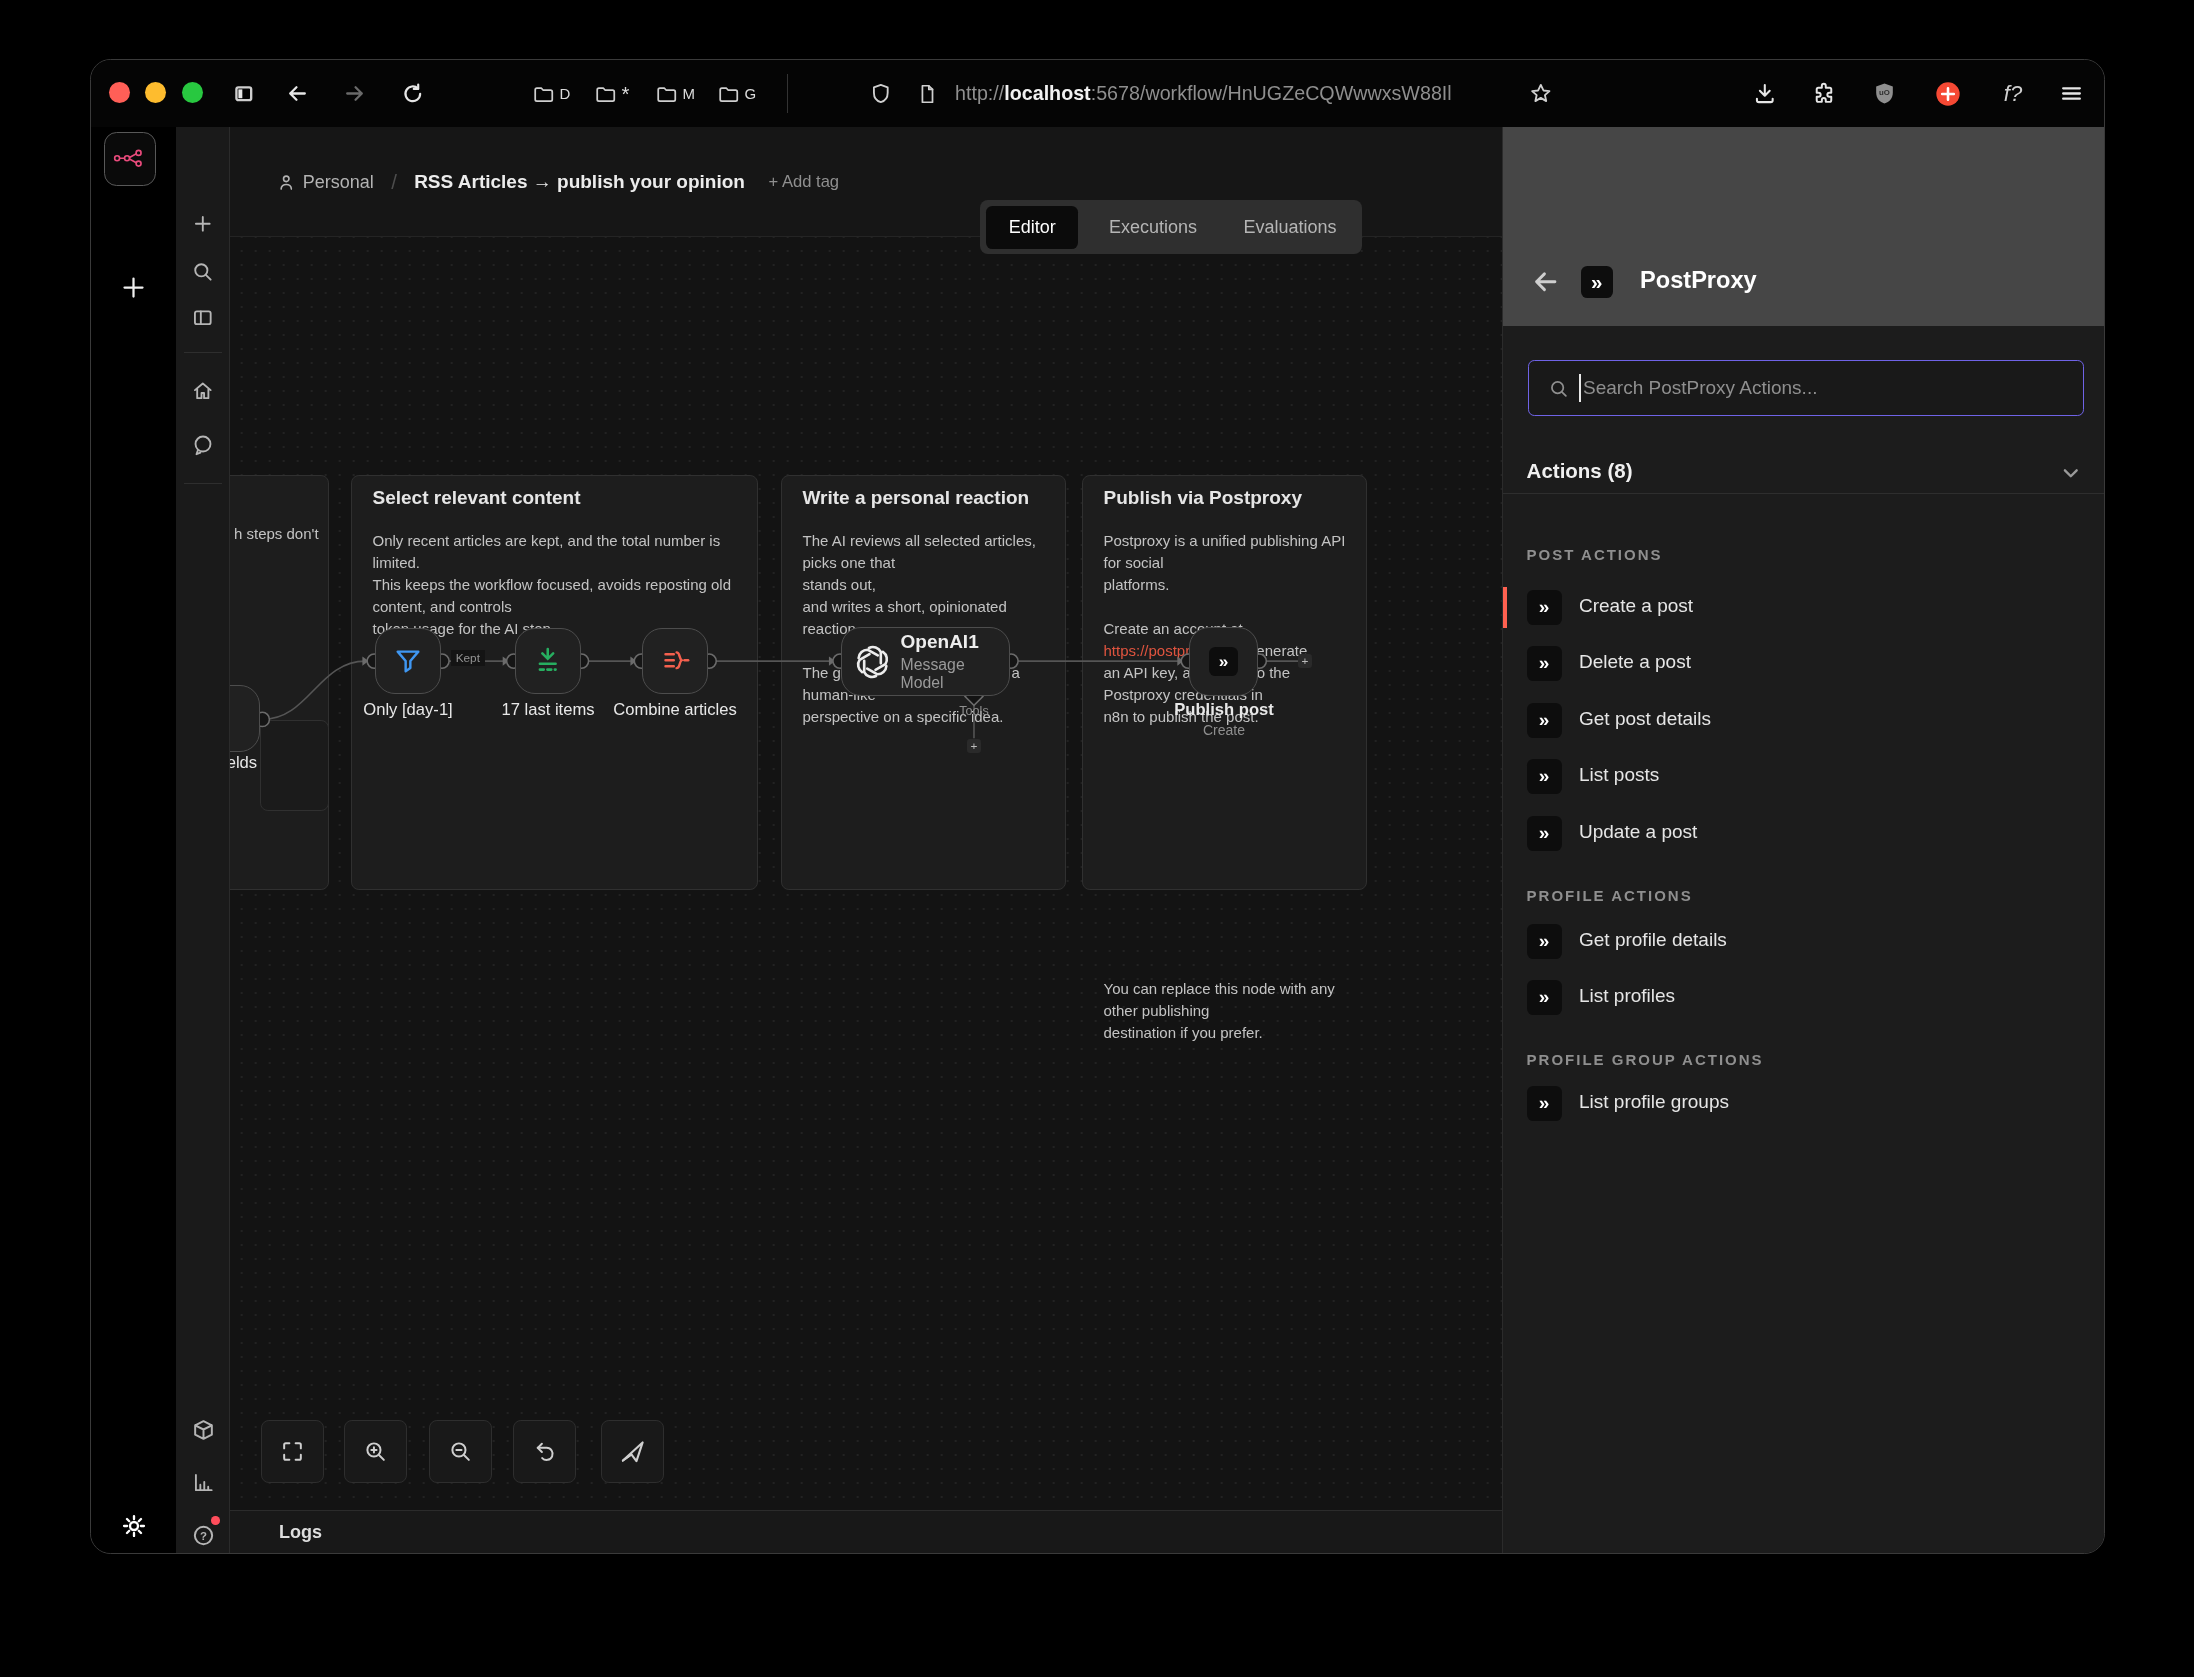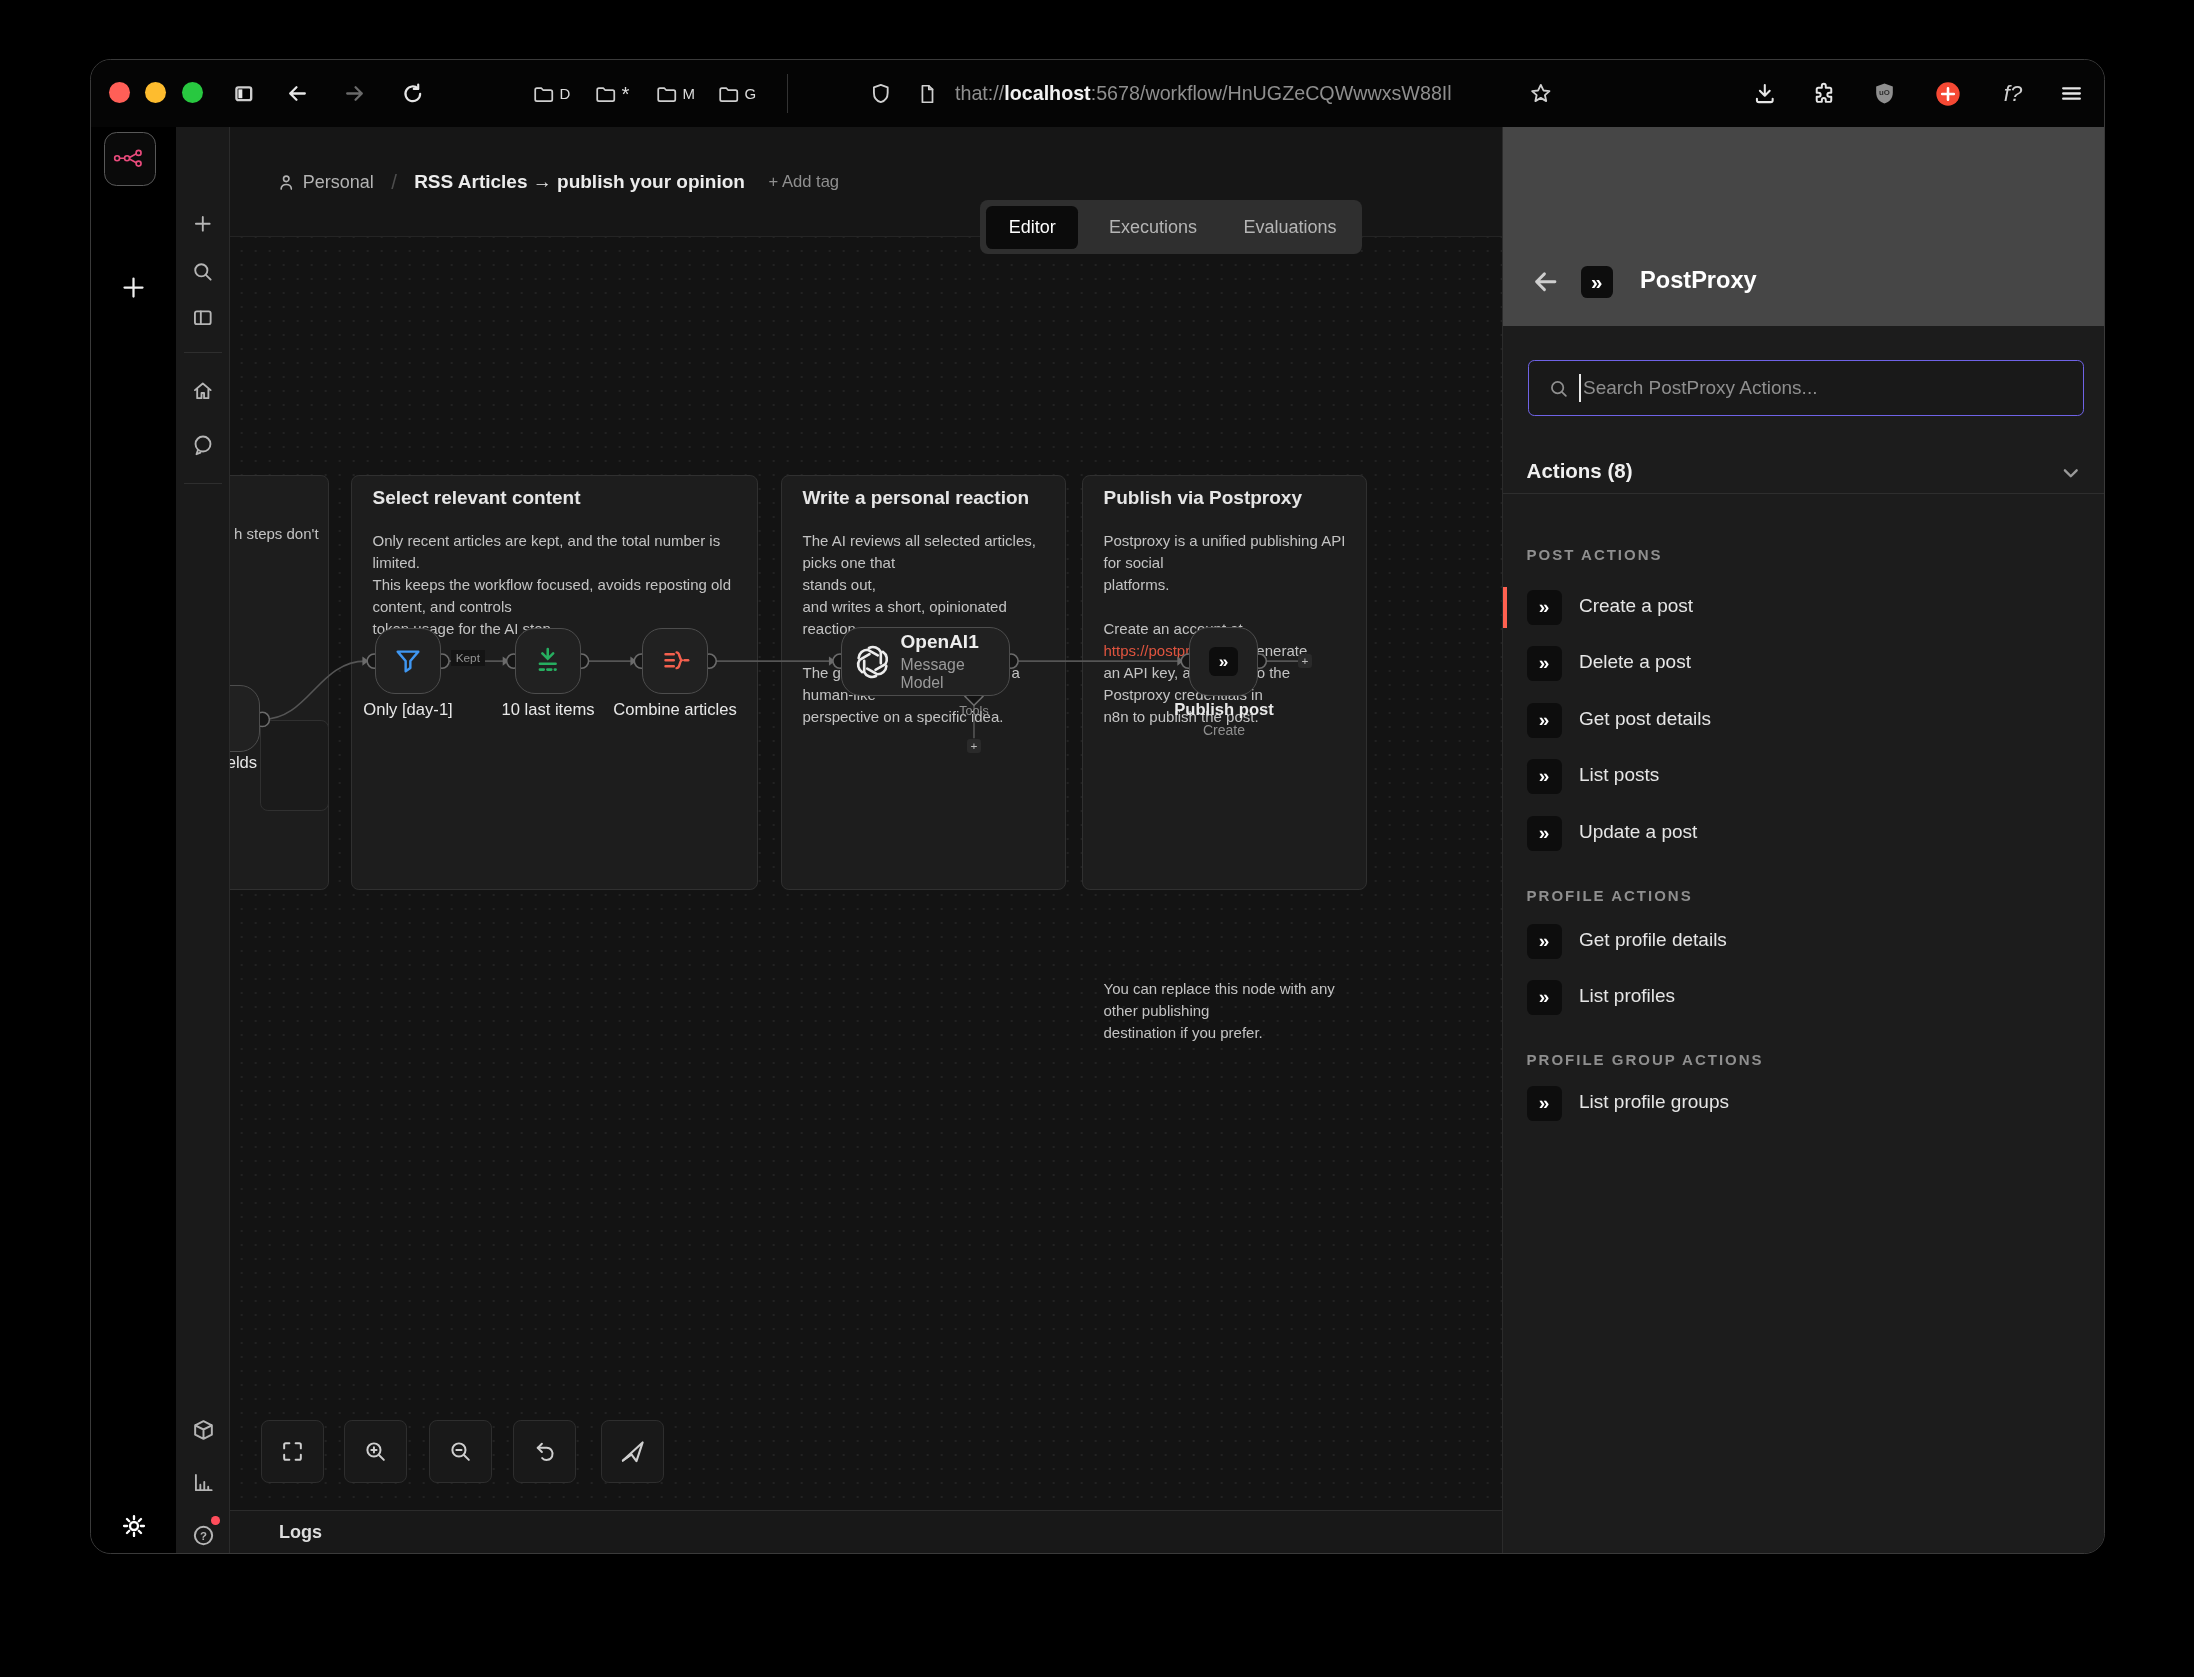--- a/index.html
+++ b/index.html
@@ -133,21 +133,21 @@
             <path d="M12 3l7 2.5V11c0 5-3 8.5-7 9.5-4-1-7-4.5-7-9.5V5.5z" class="stroke"></path>
           </svg>
     </div>
     <div class="ticon" style="left:822px;width:28px">
       <svg width="22" height="22" viewBox="0 0 24 24">
             <path d="M7 3h7l4 4v14H7z" class="stroke"></path>
             <path d="M14 3v4h4" class="stroke"></path>
           </svg>
     </div>
     <div class="ticon" style="left:864px">
-      <span class="url"><span>that://</span><b>localhost</b><span>:5678/workflow/HnUGZeCQWwwxsW88Il</span></span>
+      <span class="url"><span>http://</span><b>localhost</b><span>:5678/workflow/HnUGZeCQWwwxsW88Il</span></span>
     </div>
     <div class="abs" style="left:1356px;top:7.9px;width:95px;height:51px;background:linear-gradient(90deg,rgba(5,5,5,0),#050505)"></div>
     <div class="ticon" style="left:1434px;width:31.5px">
       <svg width="23.6" height="23.6" viewBox="0 0 24 24">
             <path d="M12 3l2.7 5.6 6.1.7-4.6 4.1 1.3 6-5.5-3.2-5.5 3.2 1.3-6-4.6-4.1 6.1-.7z" class="stroke"></path>
           </svg>
     </div>
 
     <div class="ticon" style="left:1658px;width:31.5px">
       <svg width="23.6" height="23.6" viewBox="0 0 24 24">
@@ -369,21 +369,21 @@
     <div class="node-label" style="left:111px;top:463px">Only [day-1]</div>
 
     <div class="node" style="left:285px;top:391px;width:66px;height:66px">
       <svg width="31.5" height="31.5" viewBox="0 0 32 32">
             <g fill="none" stroke="#27ae60" stroke-width="2.6" stroke-linecap="round">
               <path d="M16 4v8.5M10.5 8.5L16 14l5.5-5.5M8 19h16"></path>
               <path d="M8 25h16" stroke-dasharray="4 3.6"></path>
             </g>
           </svg>
     </div>
-    <div class="node-label" style="left:251px;top:463px">10 last items</div>
+    <div class="node-label" style="left:251px;top:463px">17 last items</div>
 
     <div class="node" style="left:412px;top:391px;width:66px;height:66px">
       <svg width="31.5" height="31.5" viewBox="0 0 34 32">
             <g fill="none" stroke="#f4604e" stroke-width="2.6" stroke-linecap="round">
               <path d="M7 9h9M7 15.5h9M7 22h9"></path>
               <path d="M19 7c4 0 2.5 7 5.5 8.5-3 1.5-1.5 8.5-5.5 8.5"></path>
               <path d="M27.5 15.5h4"></path>
             </g>
           </svg>
     </div>

